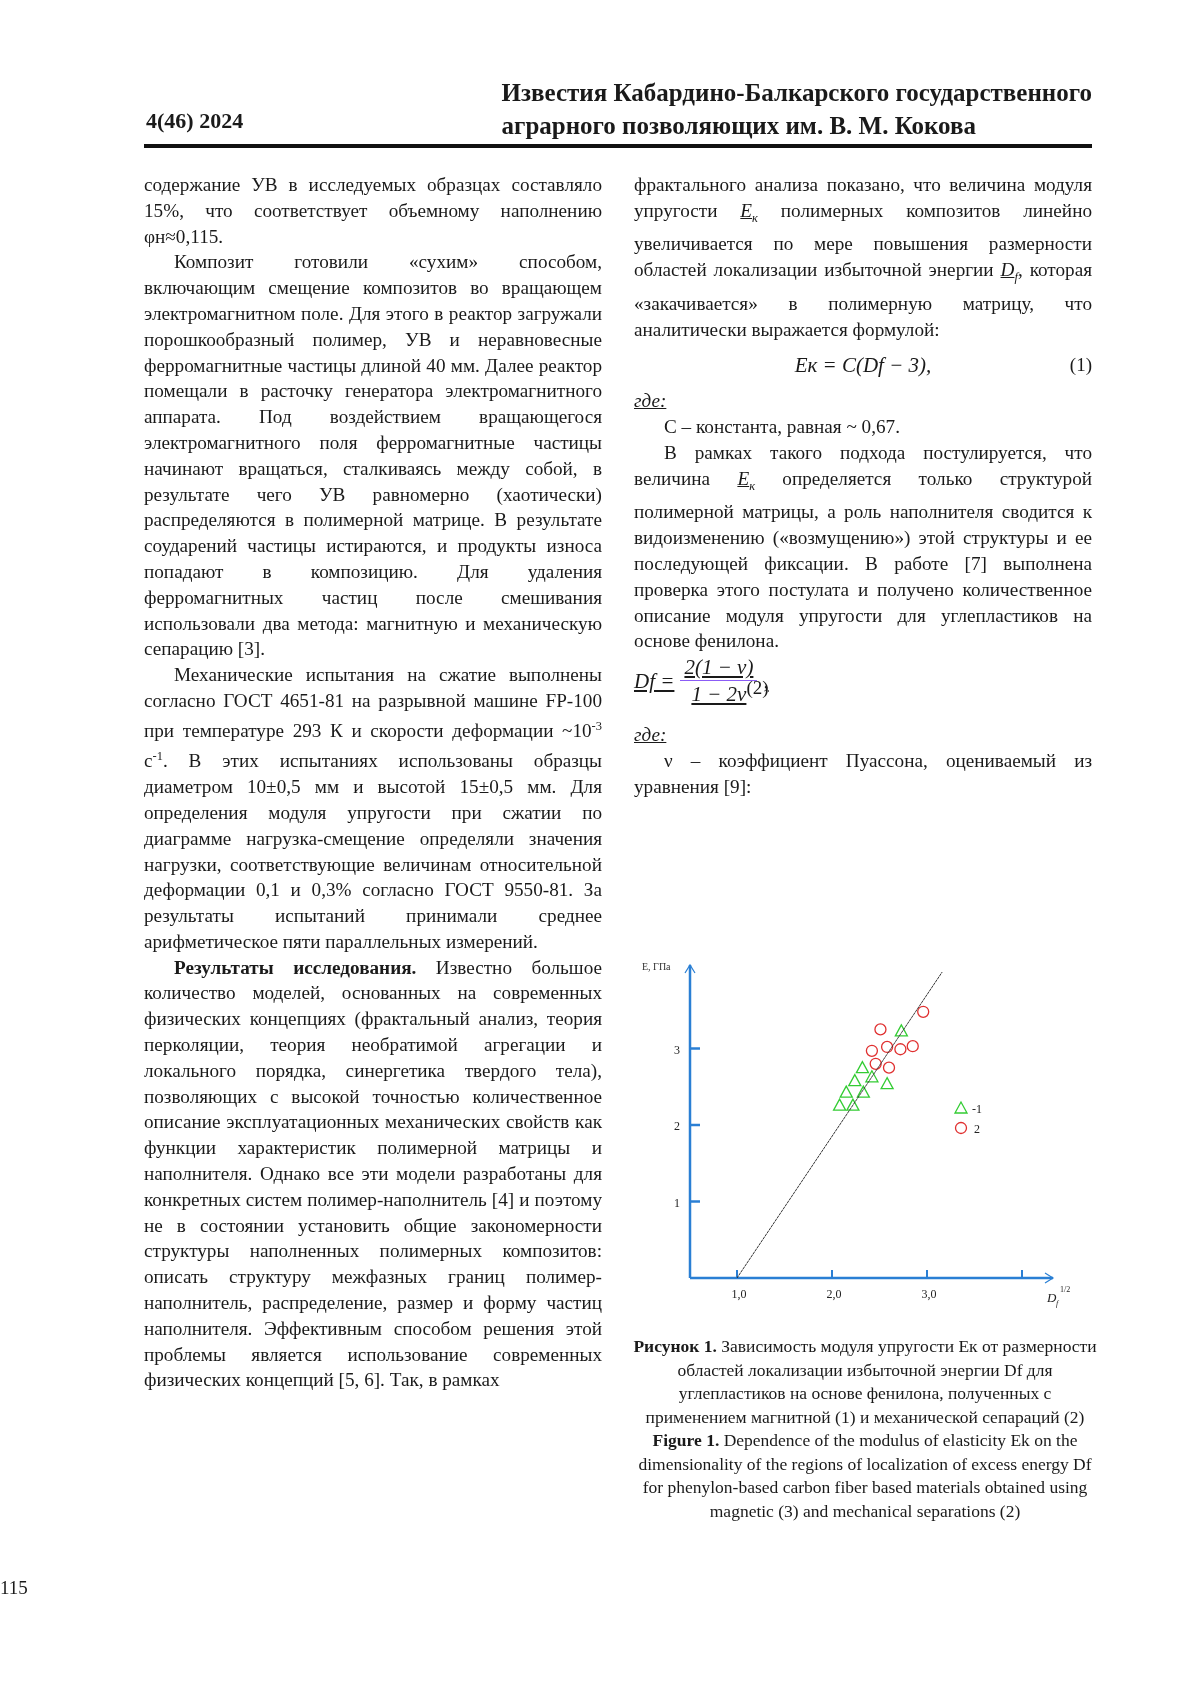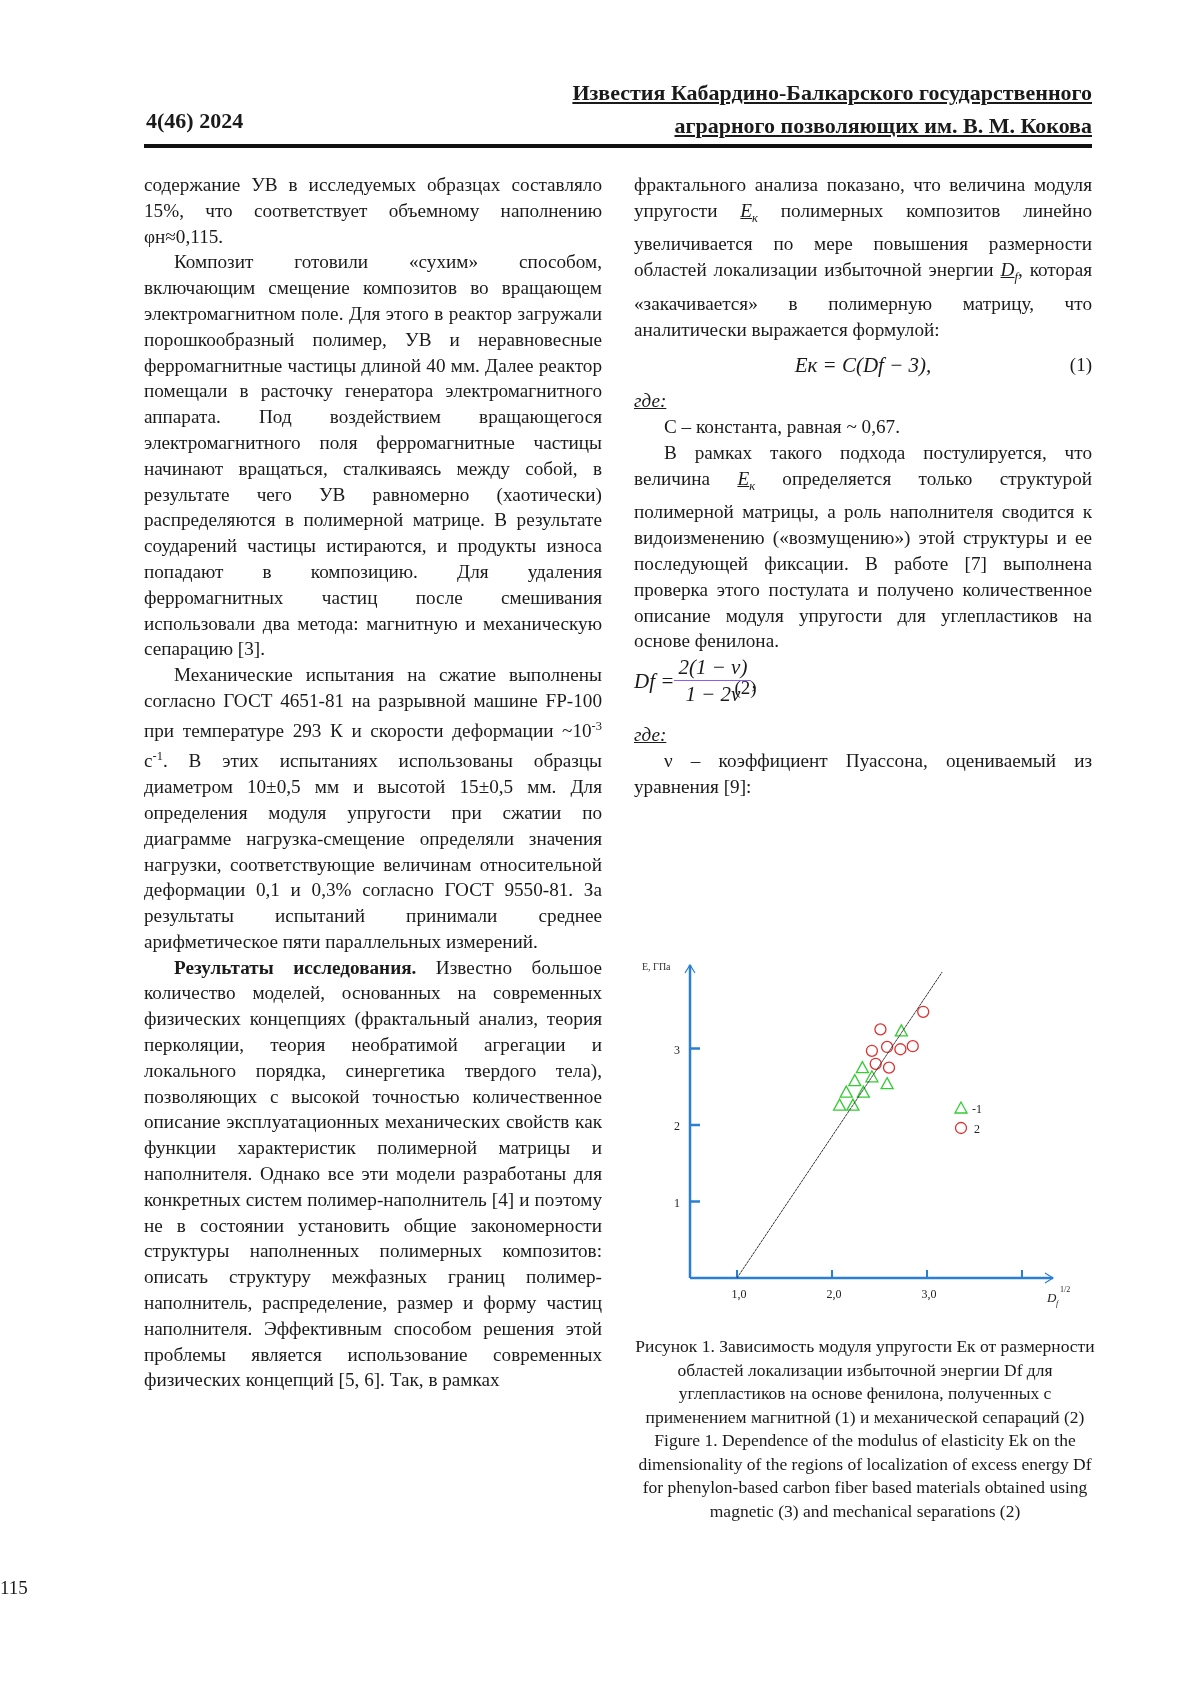--- a/index.html
+++ b/index.html
@@ -1,40 +1,40 @@
 <!DOCTYPE html>
 <html><head>
 <meta charset="utf-8">
 <style>
   html, body { margin: 0; padding: 0; background: #ffffff; }
   body { width: 1200px; height: 1697px; position: relative; overflow: hidden;
          font-family: "Liberation Serif", "DejaVu Serif", serif; color: #1a1a1a; }
   .header { position: absolute; left: 144px; top: 70px; width: 948px; height: 78px; }
   .header .issue { position: absolute; left: 2px; top: 38px; font-weight: bold; font-size: 22px; }
-  .header .journal { position: absolute; right: 0; top: 6px; text-align: right; font-weight: bold; font-size: 22px; line-height: 33px; text-decoration: underline; }
+  .header .journal { position: absolute; right: 0; top: 6px; text-align: left; font-weight: bold; font-size: 25px; line-height: 33px; }
   .header .rule { position: absolute; left: 0; right: 0; top: 74px; height: 4px; background: #111; }
 
   .col { position: absolute; top: 172px; width: 458px; font-size: 19.2px; line-height: 25.8px; text-align: justify; }
   .col.left { left: 144px; }
   .col.right { left: 634px; }
   .col p { margin: 0; text-indent: 0; }
   .col p.ind { text-indent: 30px; }
   .col .b { font-weight: bold; }
   .col i { font-style: italic; text-decoration: underline; }
   .formula { text-align: center; position: relative; height: 46px; line-height: 46px; font-size: 21px; font-style: italic; }
   .formula .num { position: absolute; right: 0; top: 0; font-style: normal; font-size: 19px; }
   .formula.frac { height: 68px; }
-  .frac-wrap { display: inline-flex; align-items: center; font-style: italic; }
+  .frac-wrap { display: inline-flex; align-items: center; gap: 6px; font-style: italic; text-decoration: underline; }
   .frac { display: inline-flex; flex-direction: column; align-items: center; line-height: 26px; }
   .frac .top { border-bottom: 1px solid #8b5cf6; padding: 0 4px; }
   sub, sup { font-size: 65%; }
 
   .chart { position: absolute; left: 640px; top: 950px; width: 470px; height: 360px; }
   .caption { position: absolute; left: 630px; top: 1335px; width: 470px; text-align: center; font-size: 17.5px; line-height: 23.5px; }
-  .caption .b { font-weight: normal; }
+  .caption .b { font-weight: bold; }
   .pagenum { position: absolute; left: 0; width: 1200px; top: 1577px; text-align: left; font-size: 19px; }
 </style>
 </head>
 <body>
 
 <div class="header">
   <div class="issue">4(46) 2024</div>
   <div class="journal">
     <div>Известия Кабардино-Балкарского государственного</div>
     <div>аграрного позволяющих им. В. М. Кокова</div>

